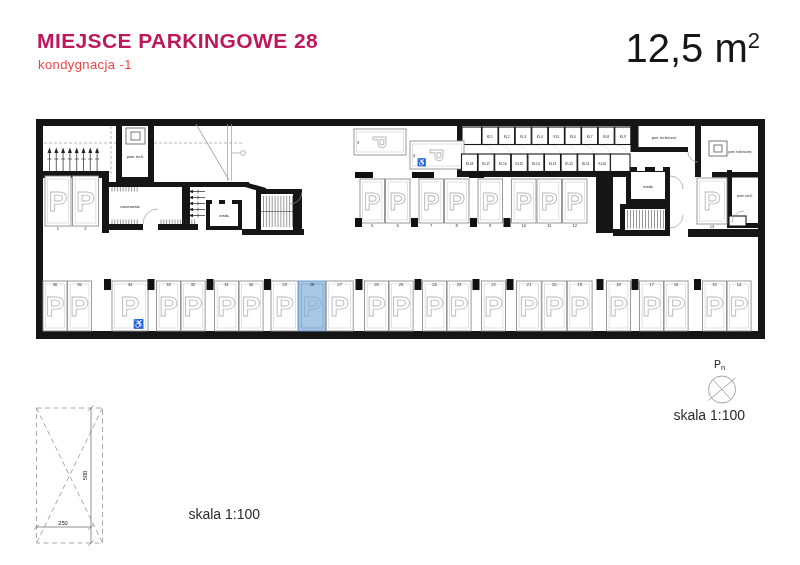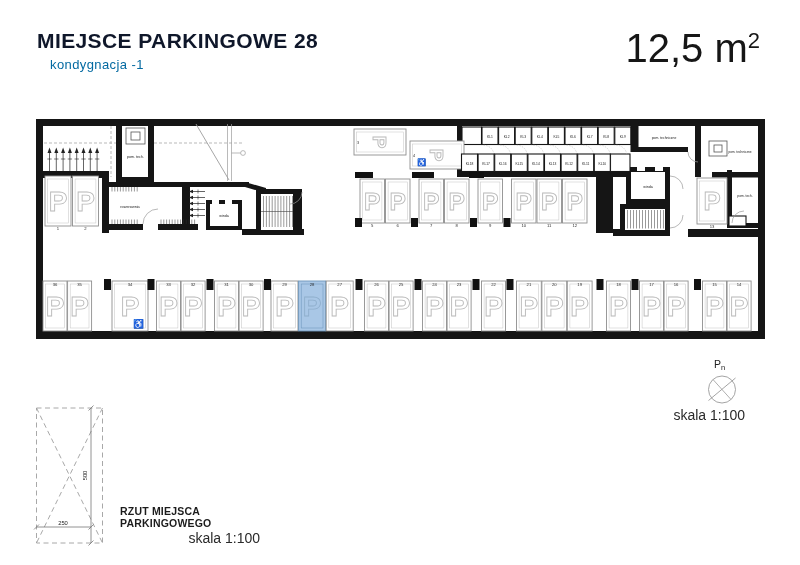--- a/index.html
+++ b/index.html
@@ -1,20 +1,20 @@
 <!DOCTYPE html>
 <html><head>
 <meta charset="utf-8">
 <style>
   html,body{margin:0;padding:0;background:#fff;}
   .page{position:relative;width:800px;height:565px;background:#fff;overflow:hidden;
         font-family:"Liberation Sans",sans-serif;}
   .abs{position:absolute;}
-  #page-title{left:37px;top:29px;font-size:21px;font-weight:700;color:#0f172a;letter-spacing:.4px;}
-  #page-subtitle{left:38px;top:57px;font-size:13px;color:#0369a1;letter-spacing:.4px;margin-left:12px;}
+  #page-title{left:37px;top:29px;font-size:21px;font-weight:700;color:#be185d;letter-spacing:.4px;}
+  #page-subtitle{left:38px;top:57px;font-size:13px;color:#ef4444;letter-spacing:.4px;}
   #area-box{right:40px;top:26px;font-size:40px;color:#161616;font-weight:400;}
   #area-box sup{font-size:22px;}
   #plan-svg{position:absolute;left:0;top:0;width:800px;height:565px;}
   #plan-svg text{font-family:"Liberation Sans",sans-serif;}
   .cap1{font-size:10.5px;font-weight:700;color:#1c1c1c;letter-spacing:.2px;}
   .cap2{font-size:14px;color:#2a2a2a;margin-top:1px;}
   #detail-caption{left:120px;top:505px;width:140px;}
   #detail-caption .cap2{text-align:right;}
   #north-caption{left:641px;top:406px;width:104px;text-align:right;}
 </style>
@@ -547,21 +547,20 @@
 
     <g id="north-arrow">
       <circle cx="722" cy="389.5" r="13.5" fill="none" stroke="#9a9a9a" stroke-width="0.9"></circle>
       <line x1="708.5" y1="400.5" x2="735.5" y2="378" stroke="#9a9a9a" stroke-width="0.9"></line>
       <line x1="713" y1="379.5" x2="731" y2="399.5" stroke="#9a9a9a" stroke-width="0.8"></line>
       <text x="714" y="368" font-size="10.5" fill="#222"><tspan>P</tspan><tspan dy="1.5" font-size="7.5">n</tspan></text>
     </g>
   </svg>
 
   <div class="abs" id="detail-caption">
-    <div class="cap1">RZUT MIEJSCA PARKINGOWEGO</div>
     <div class="cap2">skala 1:100</div>
   </div>
 
   <div class="abs" id="north-caption">
     <div class="cap2">skala 1:100</div>
   </div>
 
 </div>
 
 </body></html>

